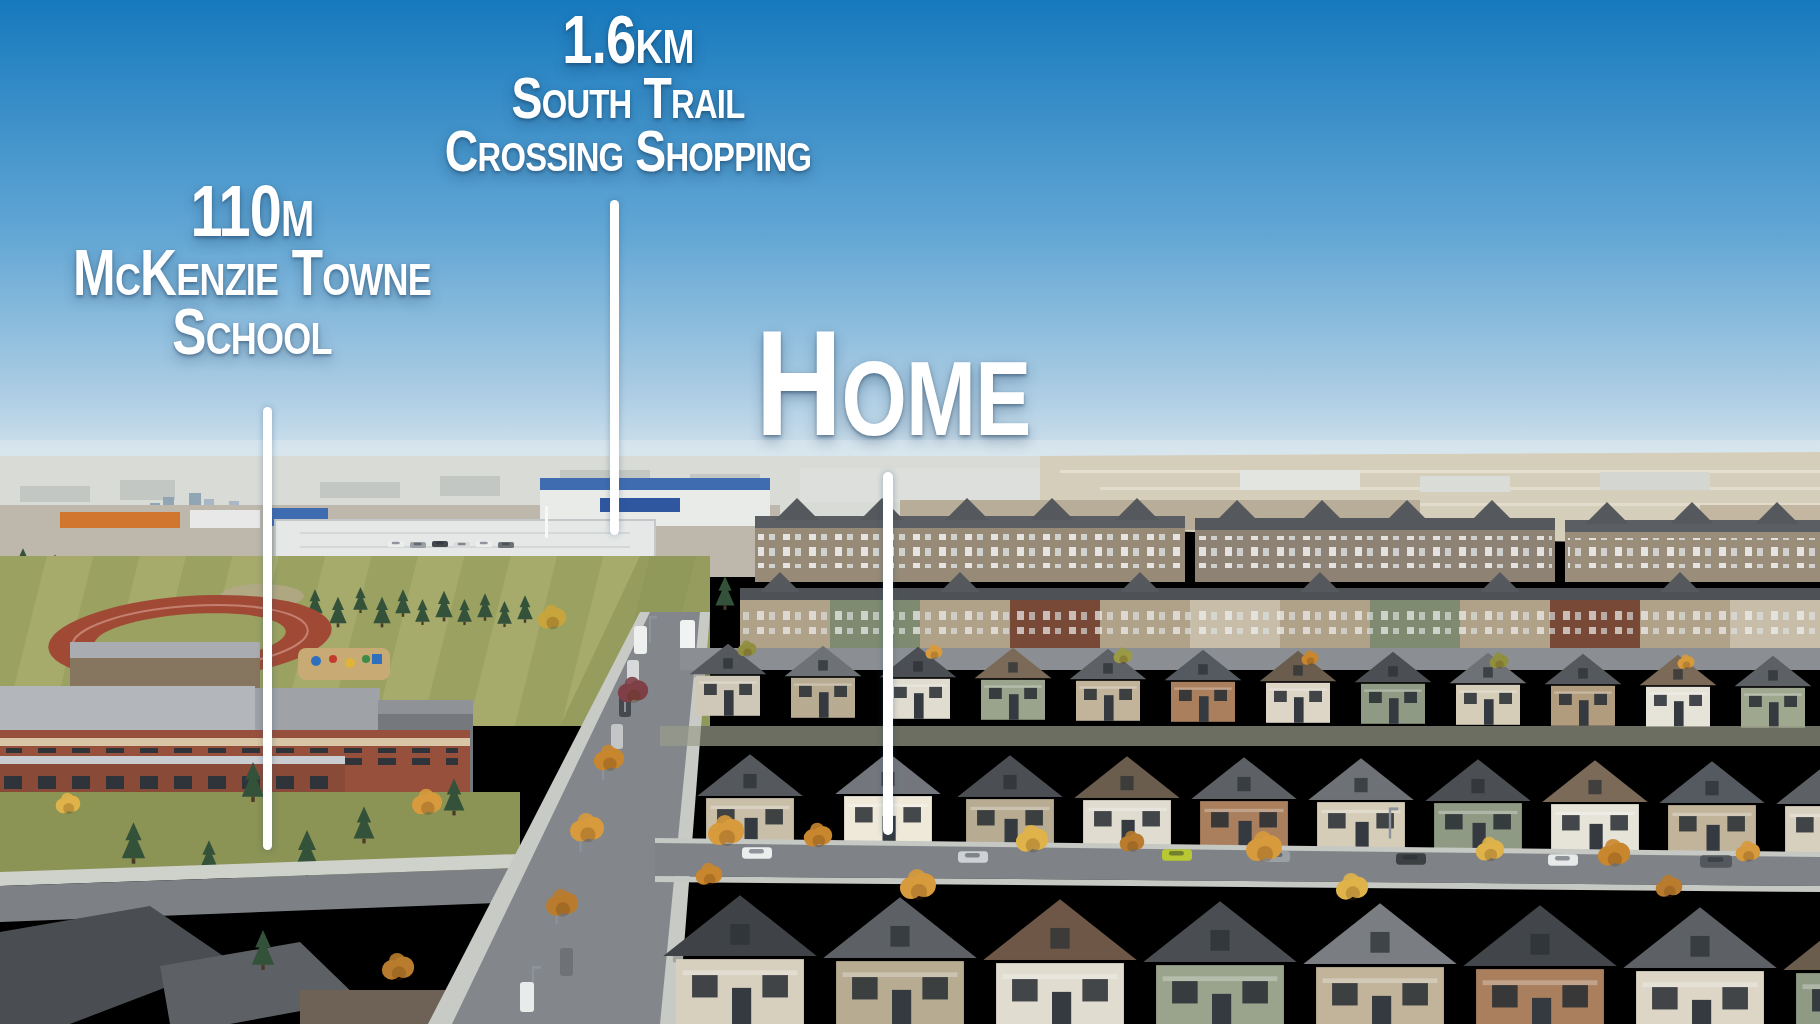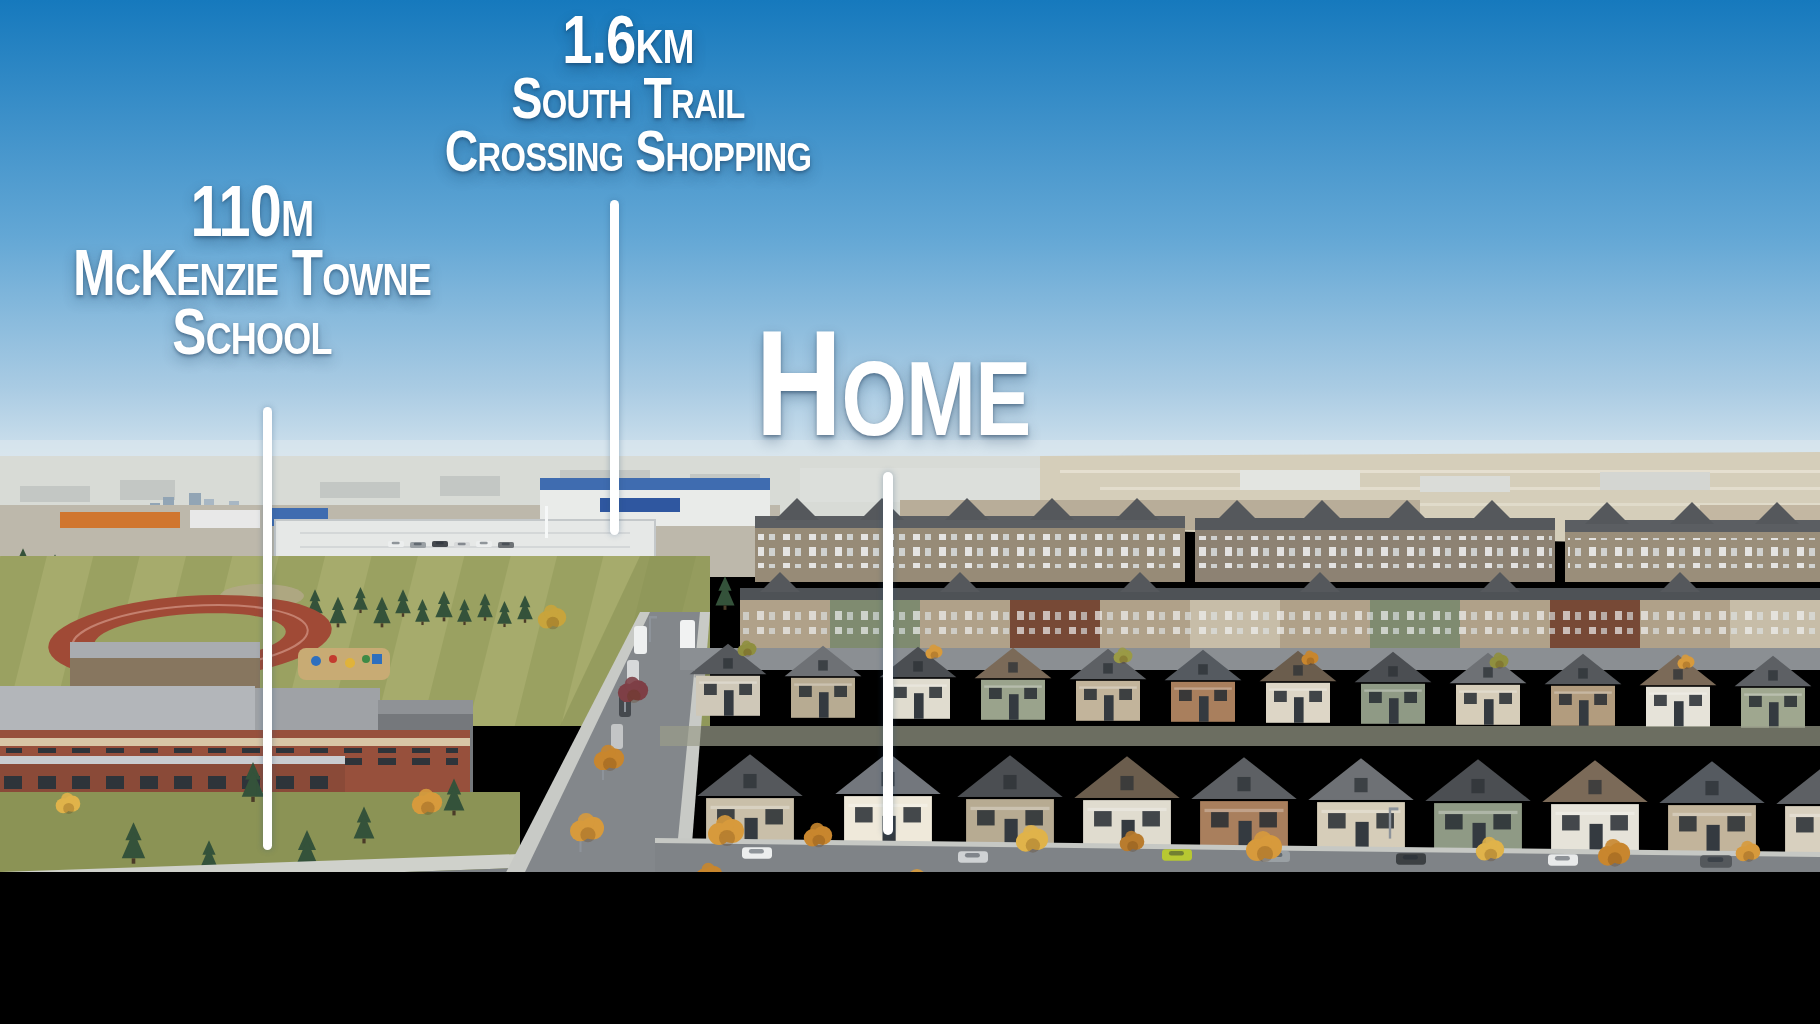--- a/index.html
+++ b/index.html
@@ -1,16 +1,16 @@
 <!DOCTYPE html>
 <html style="--c-sky_top: #1679bd; --c-sky_mid: #63a7d5; --c-sky_horizon: #d8e6ef; --c-annotation_text: #ffffff; --c-pointer_line: #ffffff; --c-field_green: #9aa161; --c-track_red: #a04a36; --c-school_brick: #97503c; --c-roof_gray: #5d6064; --c-autumn_tree: #d79a3c;"><head>
 <meta charset="utf-8">
 <style>
   html,body{margin:0;padding:0;background:#000;}
-  .canvas{position:relative;width:1820px;height:872px;overflow:hidden;
+  .canvas{position:relative;width:1820px;height:1024px;overflow:hidden;
           font-family:"Liberation Sans","DejaVu Sans",sans-serif;}
   .scene{position:absolute;inset:0;display:block;}
   .label{position:absolute;color:var(--c-annotation_text,#fff);
          font-weight:800;font-variant:small-caps;text-align:center;
          line-height:.92;letter-spacing:-1px;white-space:nowrap;
          transform:translateX(-50%) scaleX(.8);
          text-shadow:0 2px 4px rgba(15,45,75,.45),0 6px 16px rgba(15,45,75,.3);}
   .label .sz72{font-size:72px;}
   .label .sz68{font-size:68px;}
   .label .sz64{font-size:64px;}

